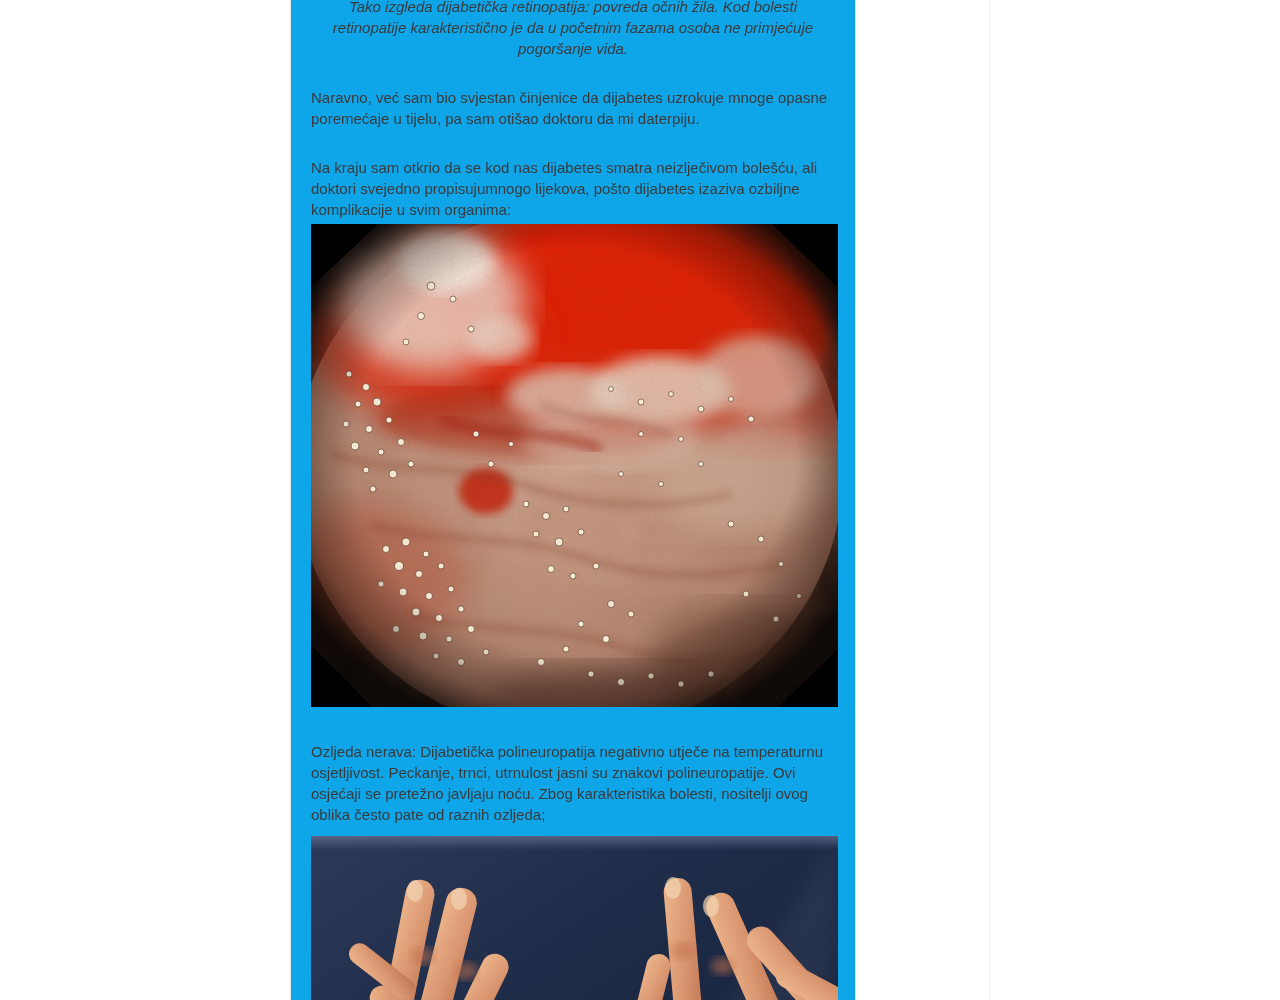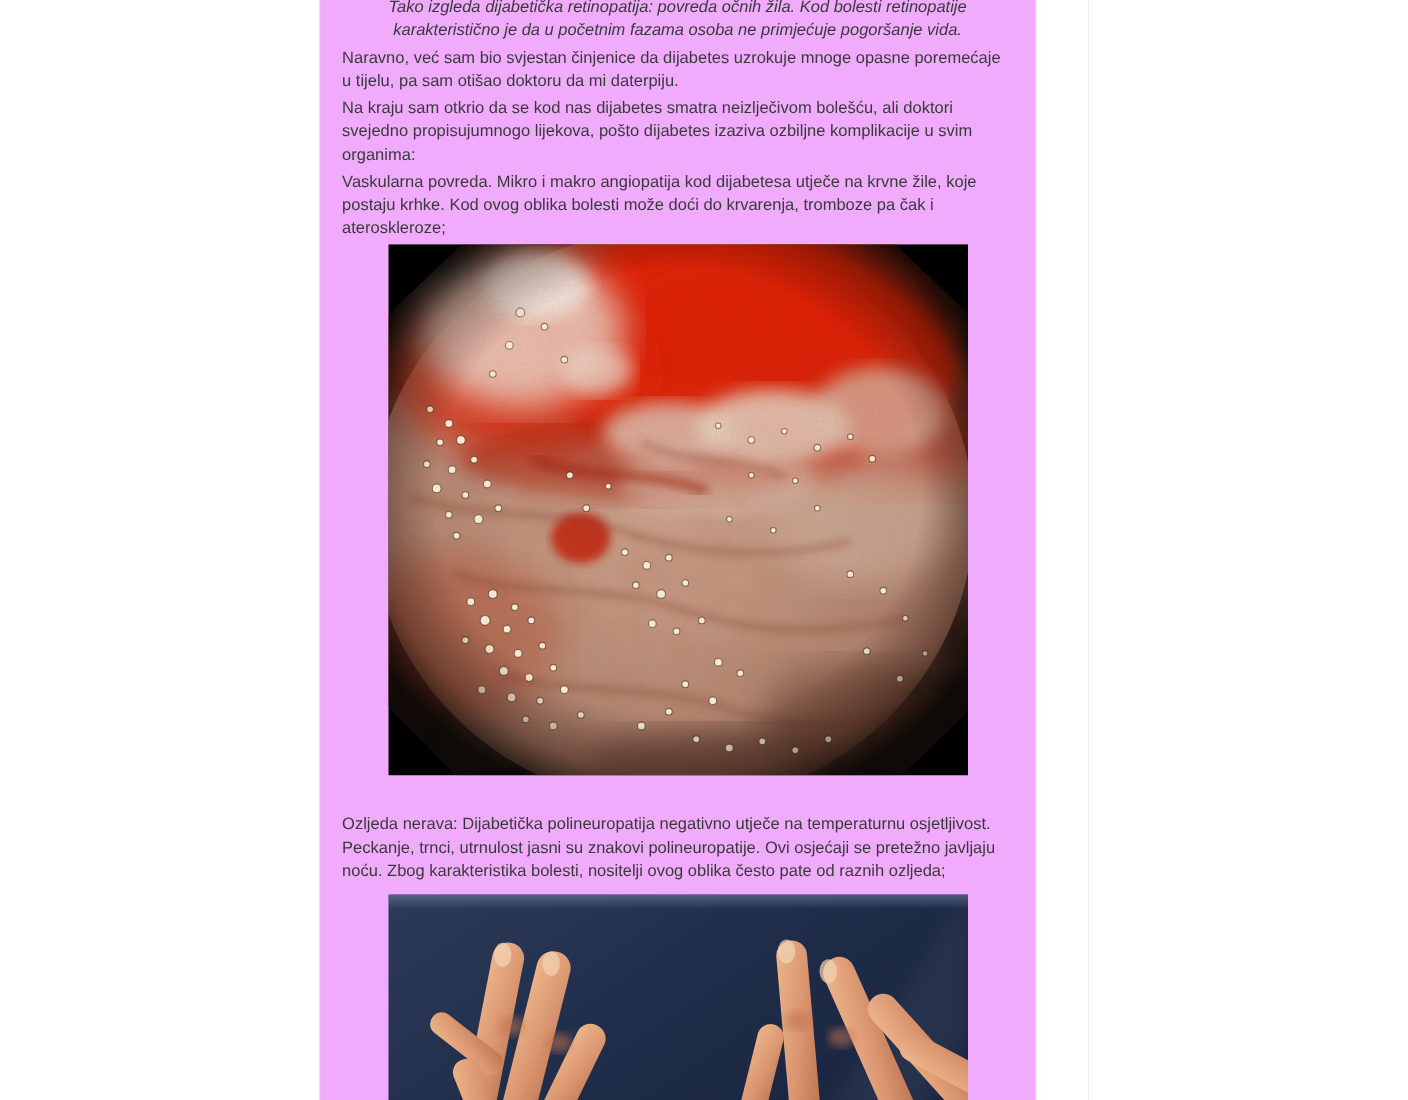--- a/index.html
+++ b/index.html
@@ -7,59 +7,58 @@
   body {
     width:1280px; height:1000px;
     background:#ffffff;
     font-family:"Liberation Sans", sans-serif;
     color:#3a3a3a;
     position:relative;
   }
   .content-column {
     position:absolute;
     left:290px; top:0;
-    width:652px; height:1000px;
-    background:#f0abfc;
+    width:566px; height:1000px;
+    background:#0ea5e9;
     border-left:1px solid #e4e4e4;
     border-right:1px solid #e4e4e4;
     padding:0 20px;
   }
   .faint-line-right {
     position:absolute;
     left:989px; top:0;
     width:1px; height:1000px;
     background:#f1f1f1;
   }
   .caption {
     font-style:italic;
     text-align:center;
     font-size:15px;
     line-height:21px;
     margin-top:-4px;
   }
   p.para {
     font-size:15px;
     line-height:21px;
-    margin-top:4px;
+    margin-top:28px;
   }
   figure.photo { display:block; }
   figure.photo-endoscopy { width:527px; height:483px; margin:4px auto 0; }
   figure.photo-hands { width:527px; height:356px; margin:11px auto 0; }
   figure svg { display:block; }
 </style>
 </head>
 <body>
 
 <div class="content-column">
 
   <div class="caption">Tako izgleda dijabetička retinopatija: povreda očnih žila. Kod bolesti retinopatije karakteristično je da u početnim fazama osoba ne primjećuje pogoršanje vida.</div>
 
   <p class="para">Naravno, već sam bio svjestan činjenice da dijabetes uzrokuje mnoge opasne poremećaje u tijelu, pa sam otišao doktoru da mi daterpiju.</p>
   <p class="para">Na kraju sam otkrio da se kod nas dijabetes smatra neizlječivom bolešću, ali doktori svejedno propisujumnogo lijekova, pošto dijabetes izaziva ozbiljne komplikacije u svim organima:</p>
-  <p class="para">Vaskularna povreda. Mikro i makro angiopatija kod dijabetesa utječe na krvne žile, koje postaju krhke. Kod ovog oblika bolesti može doći do krvarenja, tromboze pa čak i ateroskleroze;</p>
 
   <figure class="photo photo-endoscopy">
     <svg width="527" height="483" viewBox="0 0 527 483">
       <defs>
         <clipPath id="octa">
             <polygon points="68,0 460,0 527,64 527,424 466,483 62,483 0,420 0,64"></polygon>
           </clipPath>
         <radialGradient id="tissueGrad" cx="48%" cy="45%" r="62%">
           <stop offset="0%" stop-color="#dab4a1"></stop>
           <stop offset="38%" stop-color="#c9a18d"></stop>

